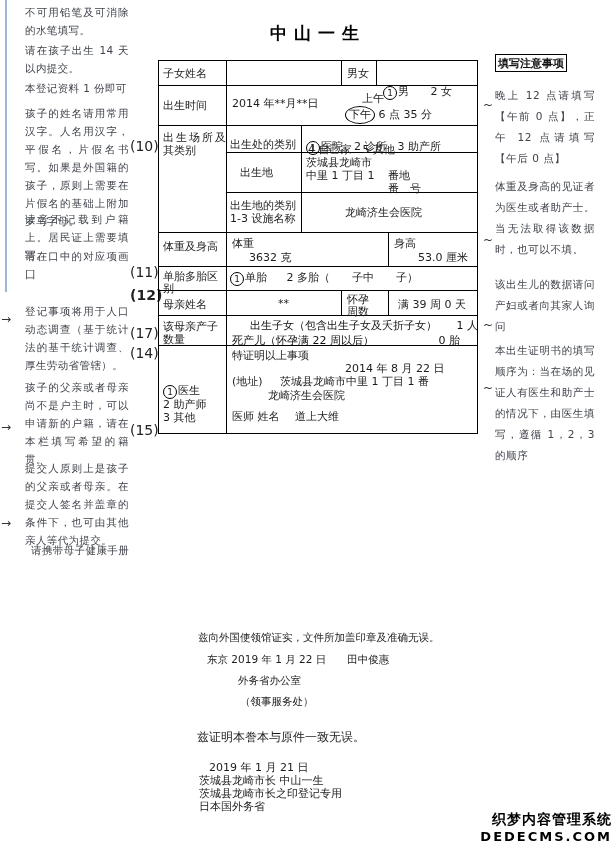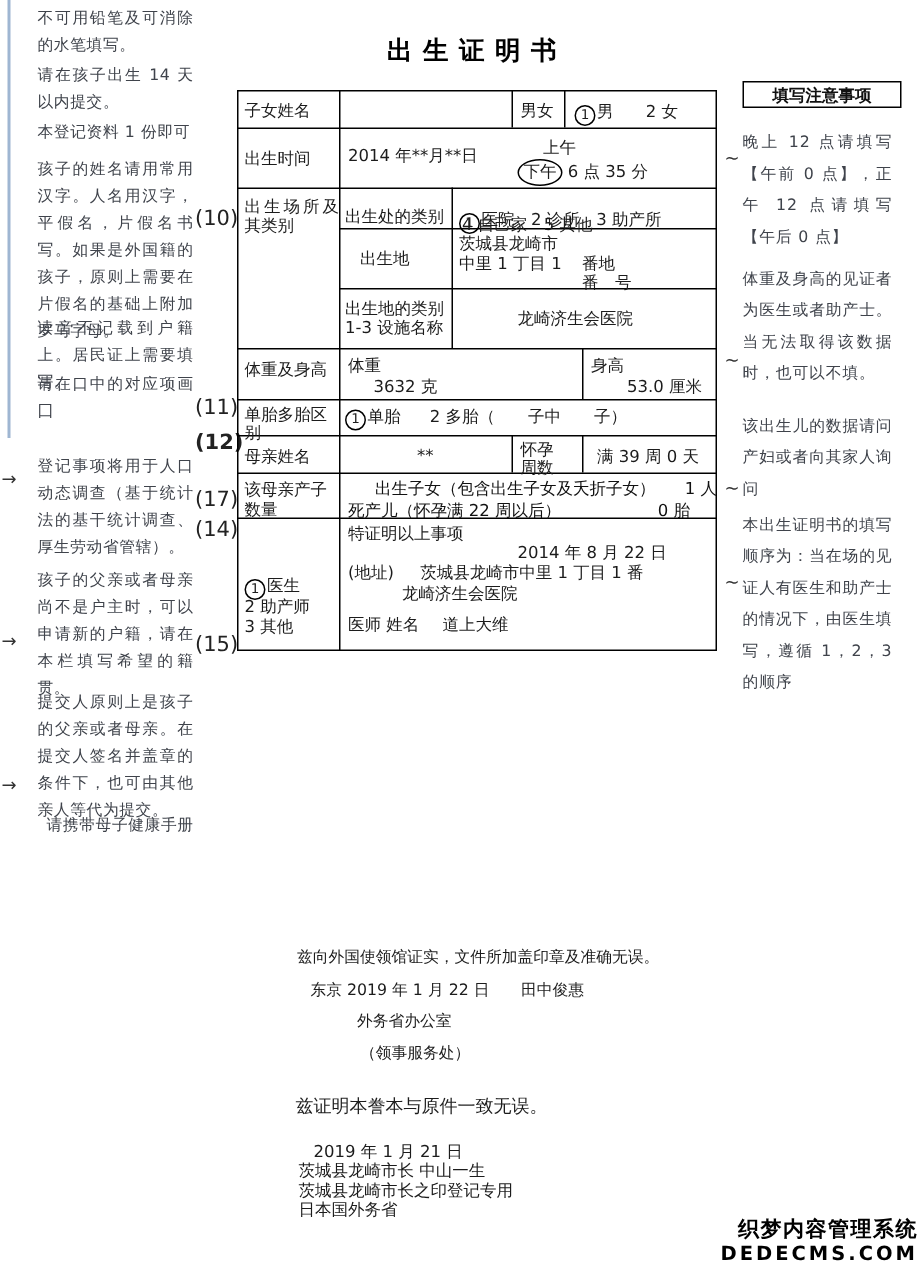--- a/index.html
+++ b/index.html
@@ -52,21 +52,21 @@
 
   <div>
     <div class="rownum" style="top:138px;">(10)</div>
     <div class="rownum" style="top:264px;">(11)</div>
     <div class="rownum" style="top:287px;font-weight:bold;">(12)</div>
     <div class="rownum" style="top:325px;">(17)</div>
     <div class="rownum" style="top:345px;">(14)</div>
     <div class="rownum" style="top:422px;">(15)</div>
   </div>
 
-  <div class="title">出生证明书</div>
+  <div class="title">中山一生</div>
 
   <div>
     <div class="box" style="left:158px;top:60px;width:320px;height:374px;"></div>
     <div class="hl" style="left:158px;top:85px;width:320px;"></div>
     <div class="hl" style="left:158px;top:125px;width:320px;"></div>
     <div class="hl" style="left:226px;top:152px;width:252px;"></div>
     <div class="hl" style="left:226px;top:192px;width:252px;"></div>
     <div class="hl" style="left:158px;top:232px;width:320px;"></div>
     <div class="hl" style="left:158px;top:266px;width:320px;"></div>
     <div class="hl" style="left:158px;top:290px;width:320px;"></div>
@@ -78,21 +78,21 @@
     <div class="vl" style="left:376px;top:60px;height:25px;"></div>
     <div class="vl" style="left:341px;top:290px;height:25px;"></div>
     <div class="vl" style="left:388px;top:232px;height:34px;"></div>
     <div class="vl" style="left:388px;top:290px;height:25px;"></div>
   </div>
 
   <div>
 
     <div class="t" style="left:163px;top:66px;">子女姓名</div>
     <div class="t" style="left:347px;top:66px;">男女</div>
-    <div class="t" style="left:383px;top:67px;">
+    <div class="t" style="left:383px;top:84px;">
       <span class="circ">1</span><span>男</span>
       <span style="margin-left:18px;">2 女</span>
     </div>
 
     <div class="t" style="left:163px;top:98px;">出生时间</div>
     <div class="t" style="left:232px;top:96px;">2014 年**月**日</div>
     <div class="t" style="left:362px;top:91px;">上午</div>
     <div class="t" style="left:345px;top:106px;">
       <span class="oval">下午</span>
       <span>6 点 35 分</span>
@@ -159,21 +159,21 @@
       <span style="margin-left:14px;">茨城县龙崎市中里 1 丁目 1 番</span>
     </div>
     <div class="t" style="left:268px;top:388px;">龙崎济生会医院</div>
     <div class="t" style="left:232px;top:409px;">
       <span>医师 姓名</span>
       <span style="margin-left:12px;">道上大维</span>
     </div>
   </div>
 
   <div>
-    <div class="box" style="left:495px;top:54px;width:106px;height:18px;text-align:center;font-size:11px;font-weight:bold;line-height:17px;">填写注意事项</div>
+    <div class="box" style="left:495px;top:54px;width:72px;height:18px;text-align:center;font-size:11px;font-weight:bold;line-height:17px;">填写注意事项</div>
     <div class="rnote" style="left:495px;top:85px;">晚上 12 点请填写【午前 0 点】，正午 12 点请填写【午后 0 点】</div>
     <div class="rnote" style="left:495px;top:176px;">体重及身高的见证者为医生或者助产士。当无法取得该数据时，也可以不填。</div>
     <div class="rnote" style="left:495px;top:274px;">该出生儿的数据请问产妇或者向其家人询问</div>
     <div class="rnote" style="left:495px;top:340px;">本出生证明书的填写顺序为：当在场的见证人有医生和助产士的情况下，由医生填写，遵循 1，2，3 的顺序</div>
     <div class="tilde" style="left:483px;top:98px;">~</div>
     <div class="tilde" style="left:483px;top:233px;">~</div>
     <div class="tilde" style="left:483px;top:318px;">~</div>
     <div class="tilde" style="left:483px;top:381px;">~</div>
   </div>
 

